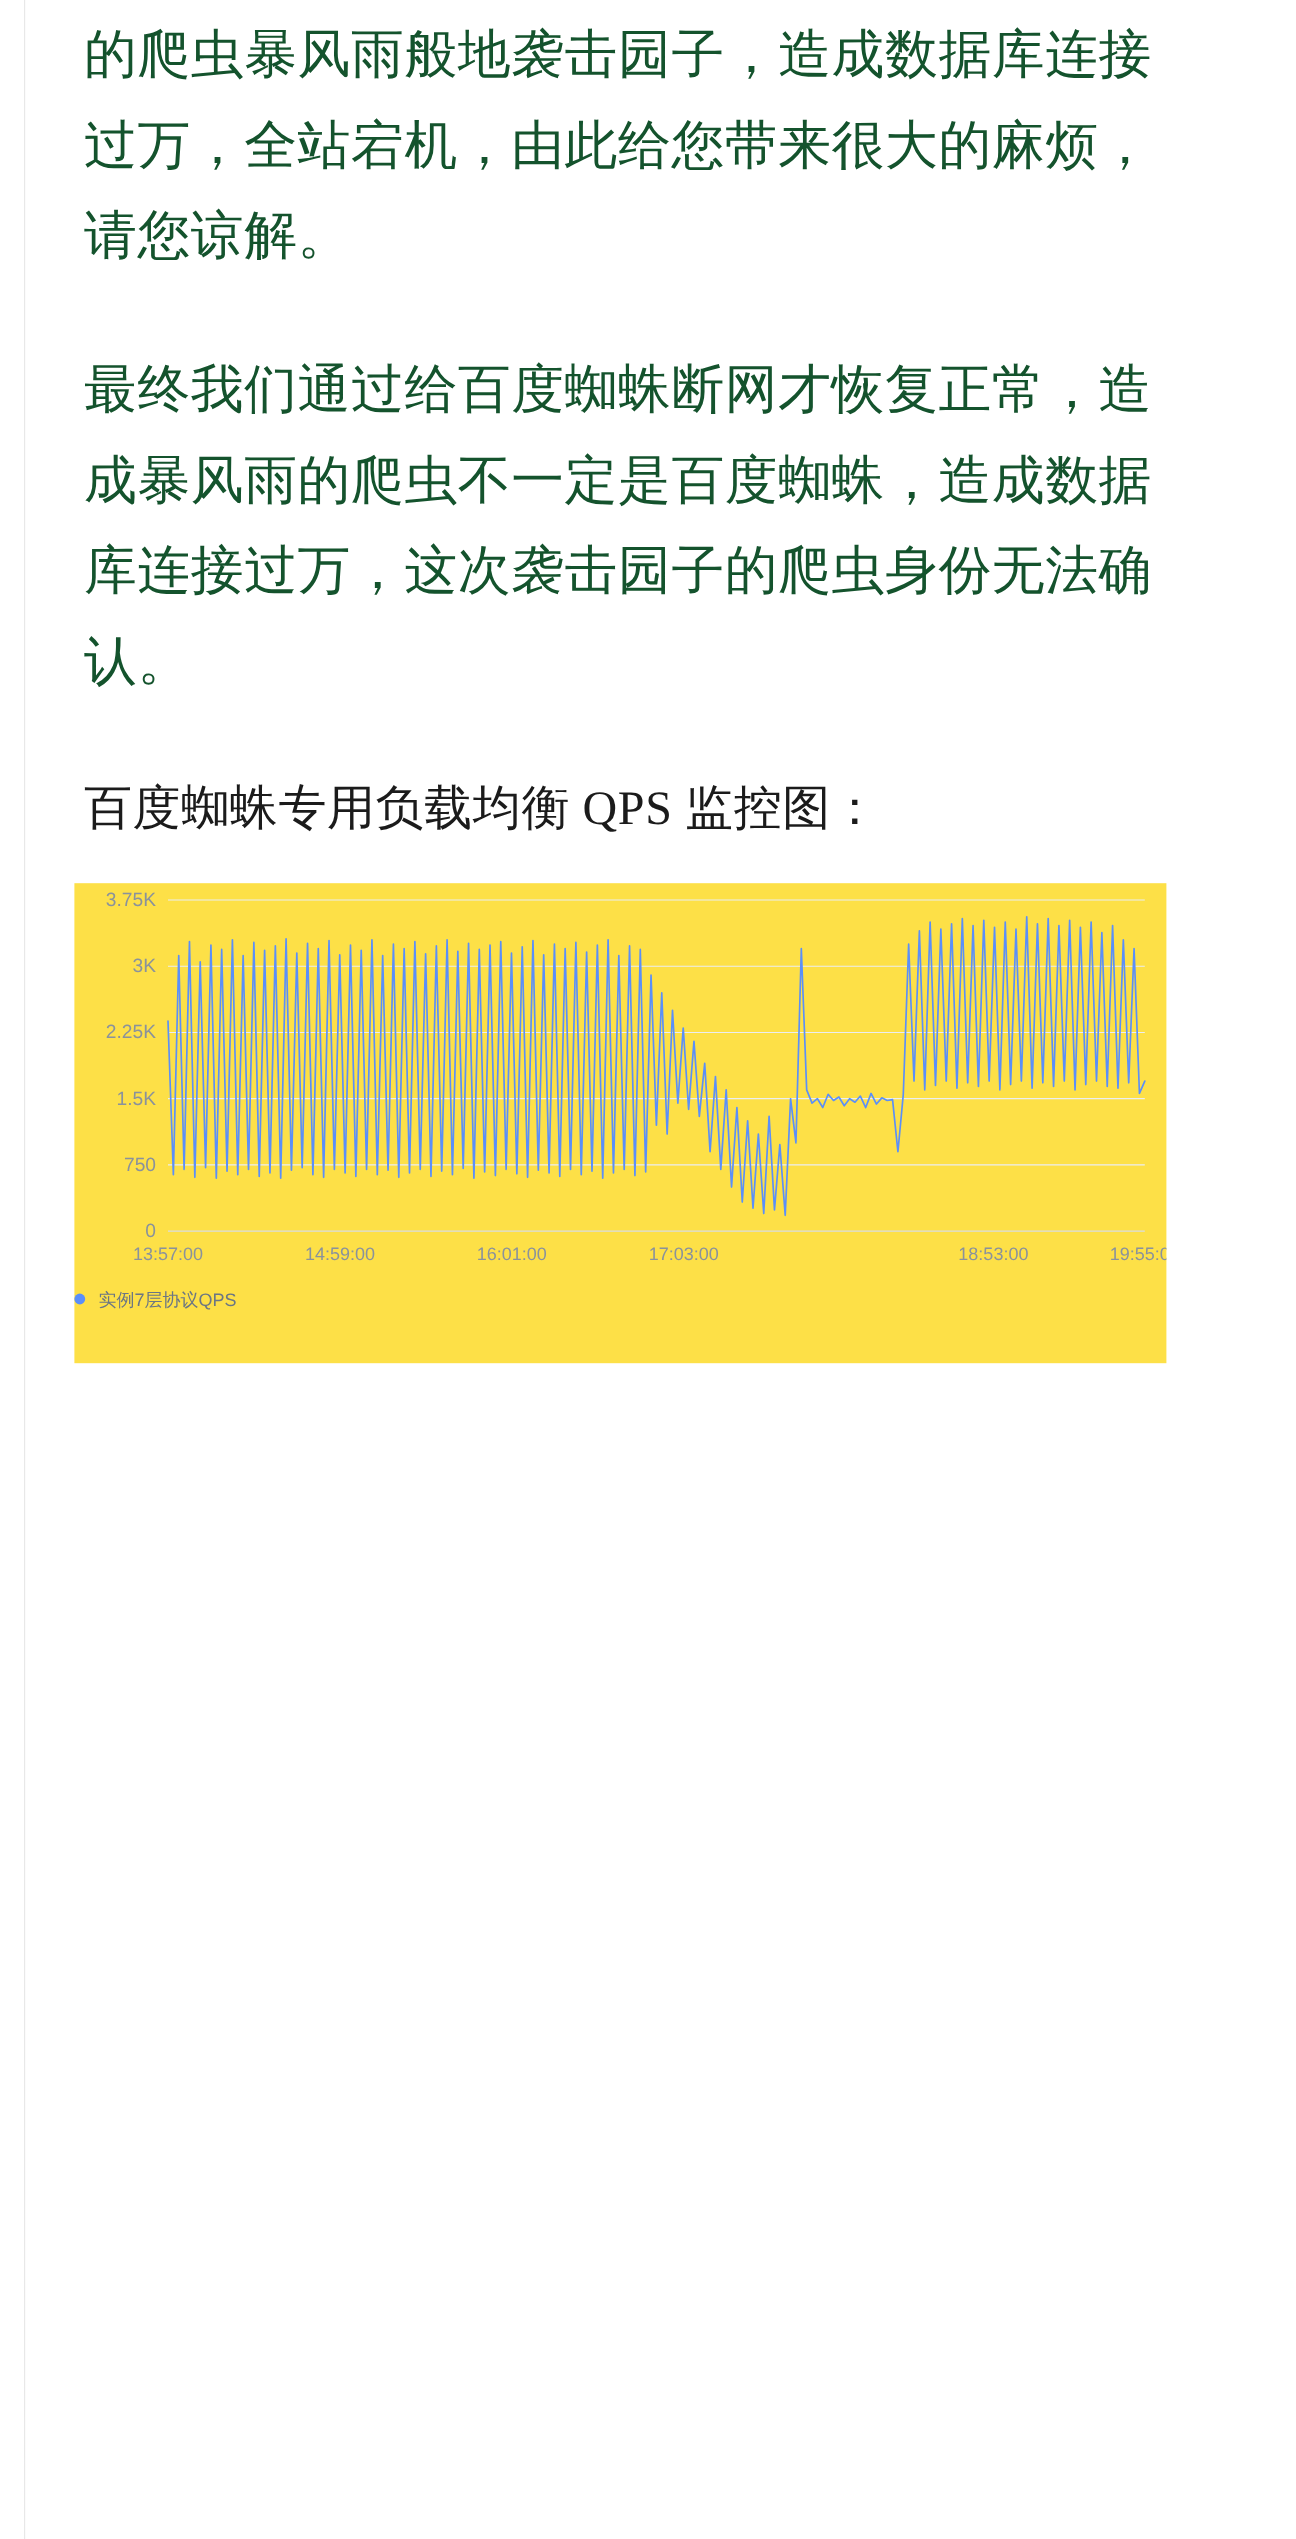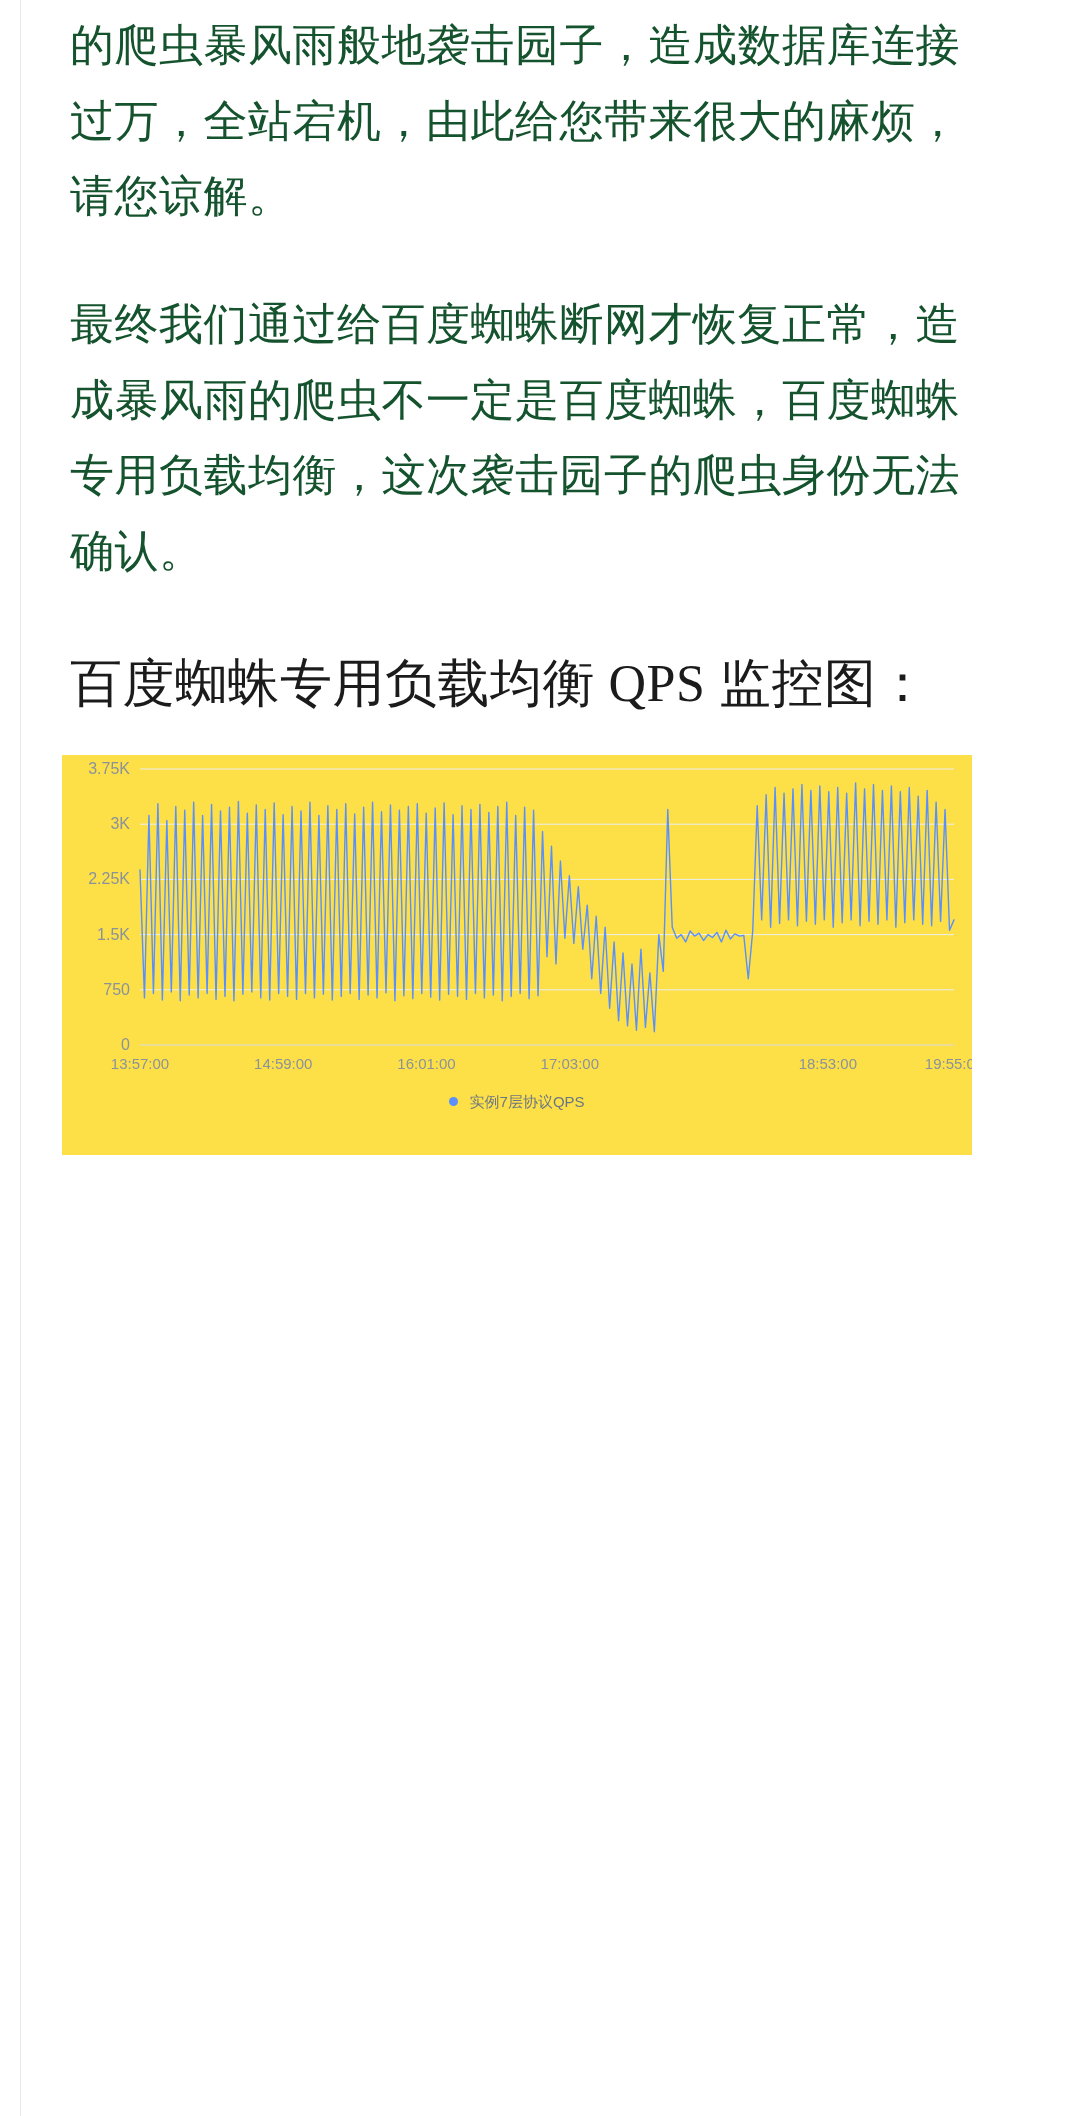--- a/index.html
+++ b/index.html
@@ -43,21 +43,21 @@
     letter-spacing: 0.5px;
     color: #14532d;
     text-align: left;
     word-break: break-all;
   }
   p.para:first-child {
     margin-top: 8px;
   }
   .caption {
     margin: 18px 0 30px 0;
-    font-size: 52px;
+    font-size: 40px;
     line-height: 1.6;
     color: #1b1b1b;
     letter-spacing: 0.5px;
   }
 
   
   .chart-wrap {
     position: relative;
     width: 910px;
     height: 400px;
@@ -72,21 +72,20 @@
     height: 330px;
   }
   .chart-svg {
     display: block;
   }
   .legend {
     position: absolute;
     left: 0;
     top: 338px;
     width: 910px;
-    text-align: center;
     font-family: "Liberation Sans", sans-serif;
     font-size: 15px;
     color: #6b7684;
   }
   .legend .dot {
     display: inline-block;
     width: 9px;
     height: 9px;
     border-radius: 50%;
     background: #5b8ff9;
@@ -100,21 +99,21 @@
 </head>
 <body>
 
 <div class="page">
 
   <div class="left-rule"></div>
 
   <div class="content">
 
     <p class="para">的爬虫暴风雨般地袭击园子，造成数据库连接过万，全站宕机，由此给您带来很大的麻烦，请您谅解。</p>
-    <p class="para">最终我们通过给百度蜘蛛断网才恢复正常，造成暴风雨的爬虫不一定是百度蜘蛛，百度蜘蛛专用负载均衡，这次袭击园子的爬虫身份无法确认。</p>
+    <p class="para">最终我们通过给百度蜘蛛断网才恢复正常，造成暴风雨的爬虫不一定是百度蜘蛛，造成数据库连接过万，这次袭击园子的爬虫身份无法确认。</p>
 
     <div class="caption">百度蜘蛛专用负载均衡 QPS 监控图：</div>
 
     <div class="chart-wrap">
       <div class="chart-inner">
         <svg class="chart-svg" id="chart-svg" width="910" height="330" viewBox="0 0 910 330">
             <line x1="78" y1="14" x2="892" y2="14" stroke="#ebeef2" stroke-width="1"></line>
             <text x="68" y="19" text-anchor="end" font-family="&quot;Liberation Sans&quot;, sans-serif" font-size="16" fill="#8a929c">3.75K</text>
             <line x1="78" y1="69.19999999999999" x2="892" y2="69.19999999999999" stroke="#ebeef2" stroke-width="1"></line>
             <text x="68" y="74.19999999999999" text-anchor="end" font-family="&quot;Liberation Sans&quot;, sans-serif" font-size="16" fill="#8a929c">3K</text>

